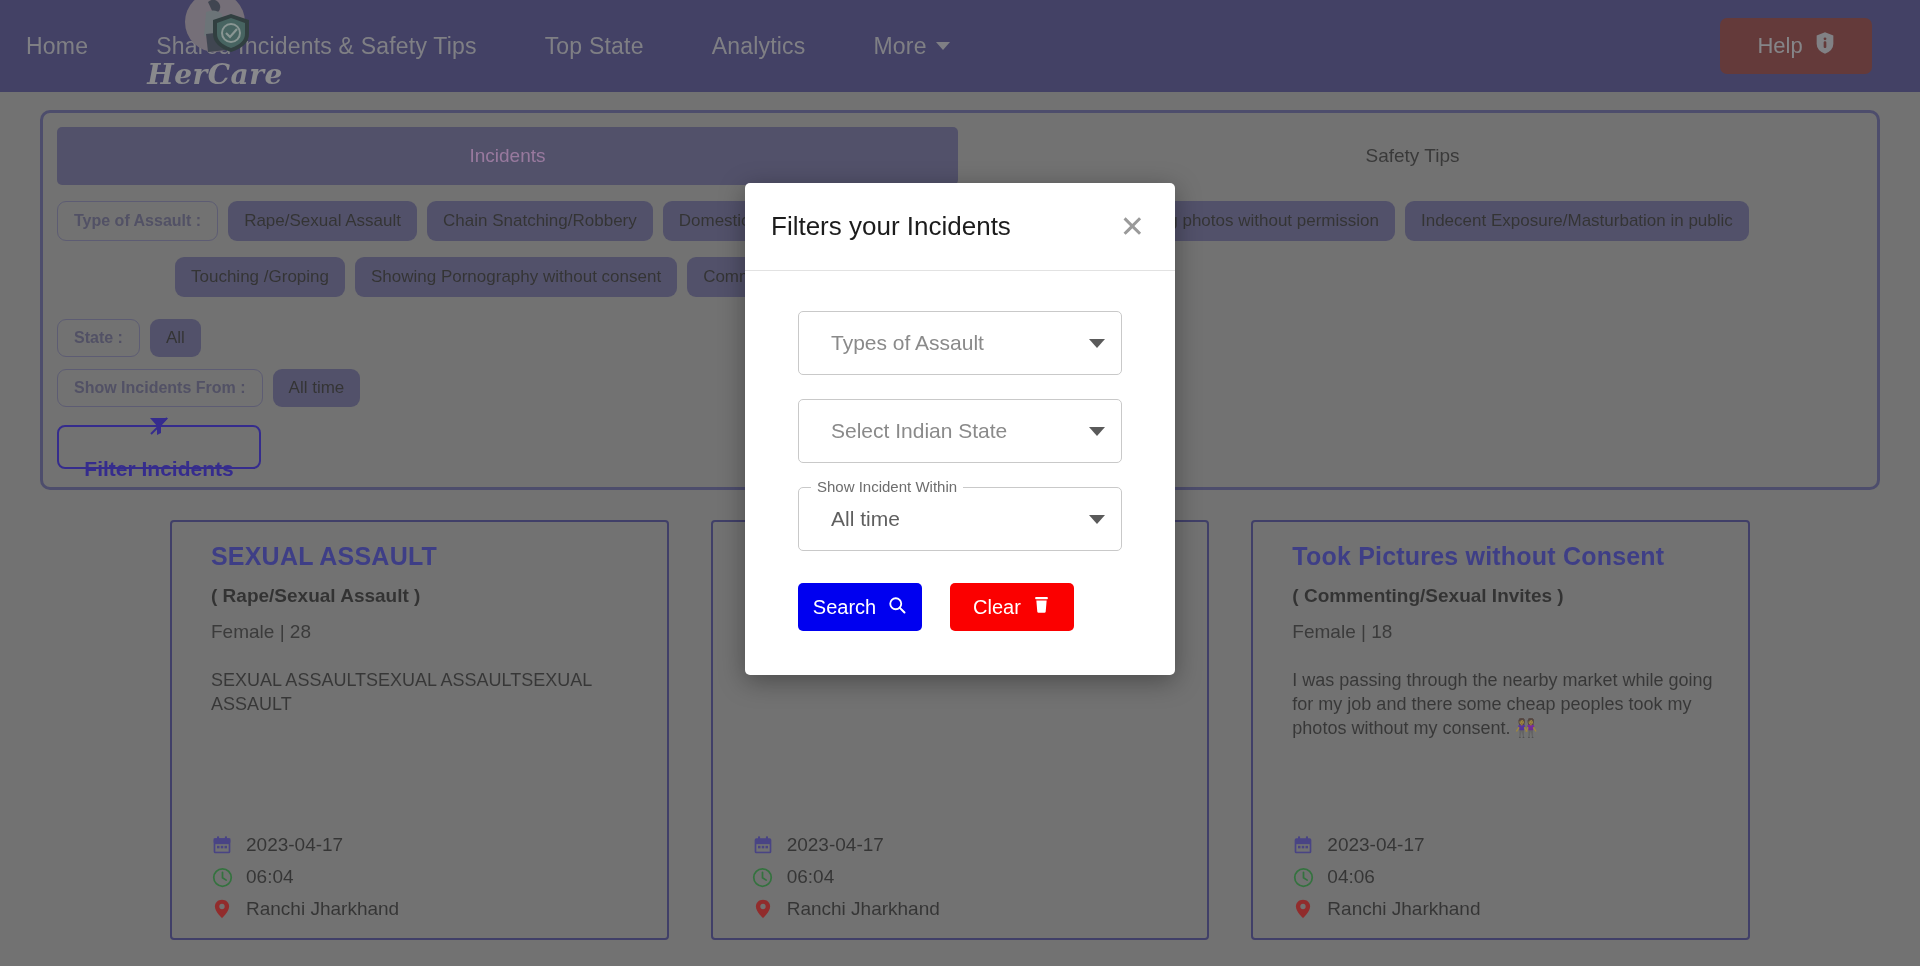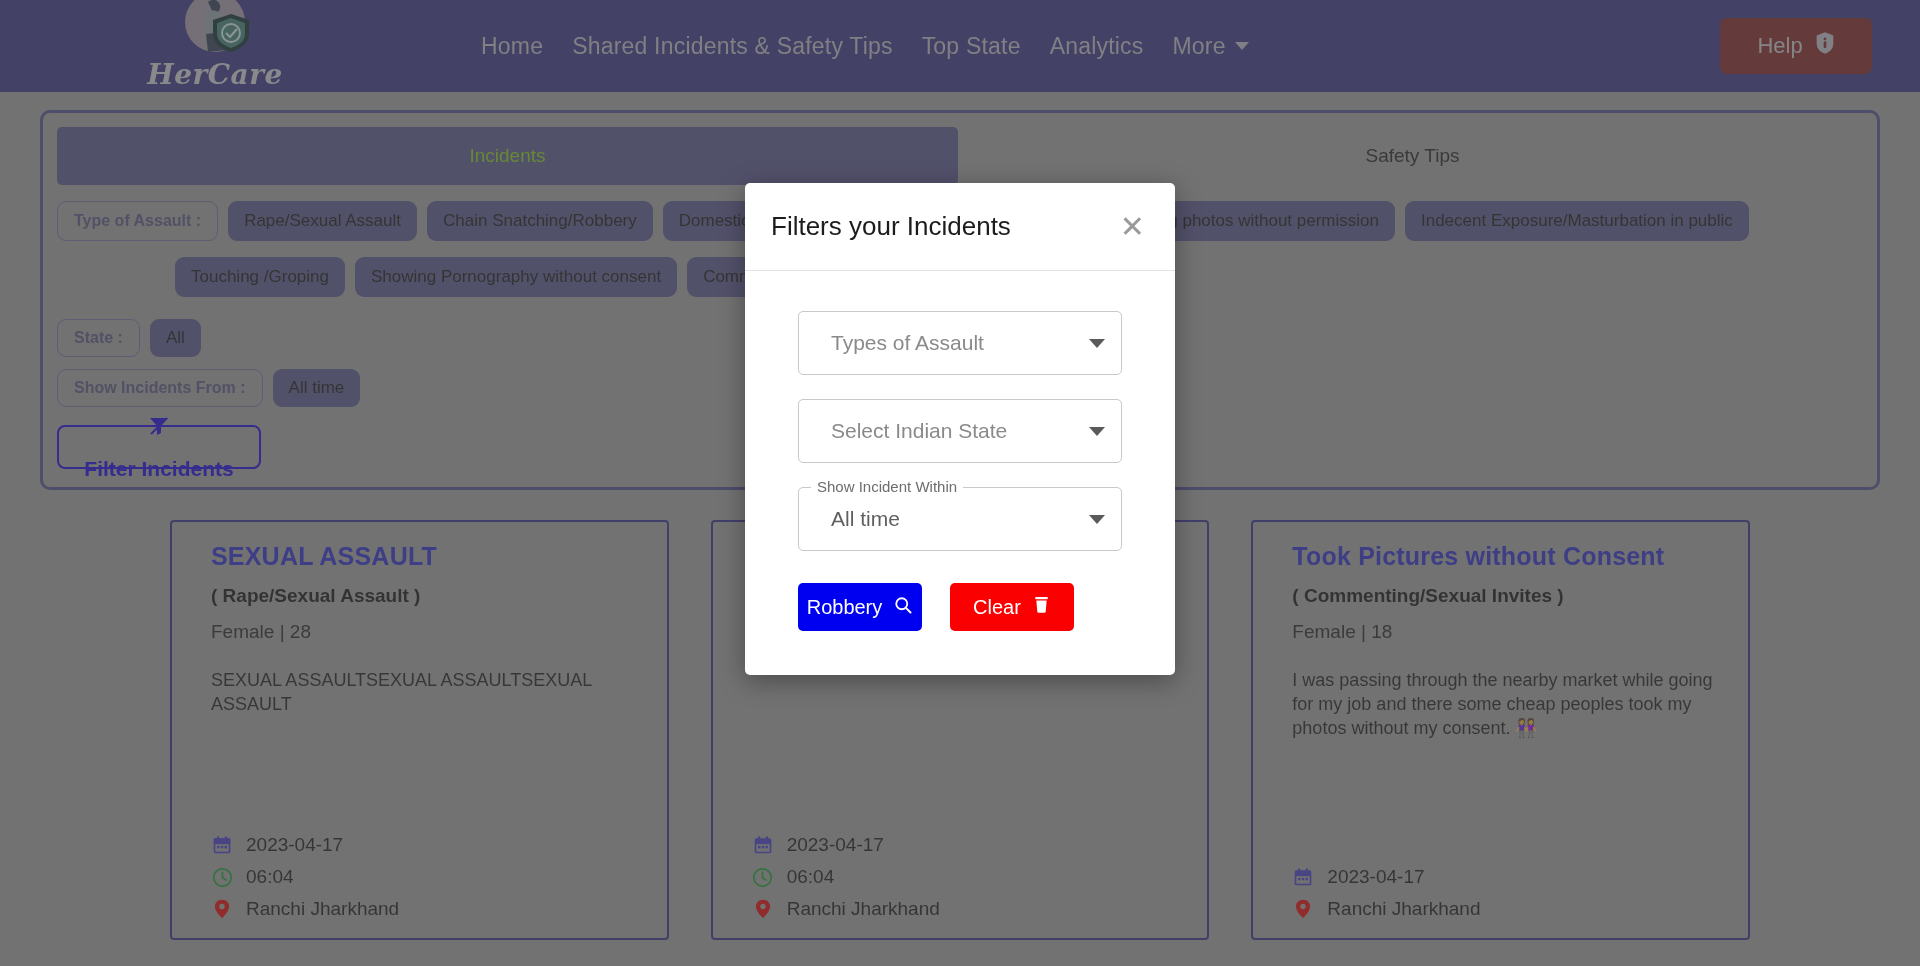--- a/index.html
+++ b/index.html
@@ -32,22 +32,21 @@
     width: 130px; display: flex; flex-direction: column; align-items: center;
   }
   .brand-mark { width: 78px; height: 70px; position: relative; }
   .brand-name {
     font-family: "DejaVu Serif", serif;
     font-style: italic; font-weight: bold;
     font-size: 28px; color: #cfcfd6; letter-spacing: .5px;
     margin-top: -4px;
   }
   .nav-links {
-    display: flex; align-items: center; gap: 29px;
-    margin-left: 455px;
+    display: flex; align-items: center; gap: 68px;
   }
   .nav-link {
     color: #b9b9c4; font-size: 23px; letter-spacing: .2px;
     cursor: pointer; white-space: nowrap;
     display: flex; align-items: center; gap: 9px;
   }
   .caret {
     width: 0; height: 0;
     border-left: 7px solid transparent; border-right: 7px solid transparent;
     border-top: 8px solid #b9b9c4;
@@ -70,21 +69,21 @@
     padding: 14px 14px 18px 14px;
     position: relative;
   }
   .tabs { display: flex; gap: 4px; }
   .tab {
     flex: 1; height: 58px;
     display: flex; align-items: center; justify-content: center;
     font-size: 19px; cursor: pointer;
     border-radius: 5px;
   }
-  .tab.active { background: #55538b; color: #84cc16; }
+  .tab.active { background: #55538b; color: #f0abfc; }
   .tab.inactive { background: transparent; color: #1d1d1d; }
 
   .chip-row { display: flex; flex-wrap: wrap; gap: 10px; margin-top: 16px; align-items: center; }
   .chip {
     background: #55538b; color: #121212;
     border-radius: 9px; padding: 0 16px; height: 40px;
     display: flex; align-items: center; font-size: 17px;
     cursor: pointer; white-space: nowrap;
   }
   .chip.outline {
@@ -418,20 +417,29 @@
                 <rect x="10.5" y="13" width="3" height="3" fill="#4035c4"></rect>
                 <rect x="15" y="13" width="3" height="3" fill="#4035c4"></rect>
                 <rect x="6" y="1.5" width="2.5" height="4" rx="1" fill="#4035c4"></rect>
                 <rect x="15.5" y="1.5" width="2.5" height="4" rx="1" fill="#4035c4"></rect>
               </svg>
           </span>
           <span>2023-04-17</span>
         </div>
         <div class="meta-row">
           <span class="meta-icon">
+            <svg viewBox="0 0 24 24" width="21" height="21">
+                <circle cx="12" cy="12" r="10" fill="none" stroke="#139c2a" stroke-width="2"></circle>
+                <path d="M12 6 v6.4 l4.2 2.6" fill="none" stroke="#139c2a" stroke-width="2" stroke-linecap="round"></path>
+              </svg>
+          </span>
+          <span>04:06</span>
+        </div>
+        <div class="meta-row">
+          <span class="meta-icon">
             <svg viewBox="0 0 24 24" width="20" height="20">
                 <path d="M12 1 C7 1 3.5 4.5 3.5 9 C3.5 15 12 23 12 23 S20.5 15 20.5 9 C20.5 4.5 17 1 12 1 z" fill="#e00000"></path>
                 <circle cx="12" cy="9" r="3.2" fill="#9b9b9b"></circle>
               </svg>
           </span>
           <span>Ranchi Jharkhand</span>
         </div>
       </div>
     </div>
 
@@ -460,21 +468,21 @@
 
     <div class="field labeled">
       <span class="field-legend">Show Incident Within</span>
       <span class="field-value">All time</span>
       <span class="field-arrow"></span>
     </div>
   </div>
 
   <div class="modal-actions">
     <button class="btn btn-search">
-      <span>Robbery</span>
+      <span>Search</span>
       <span>
         <svg viewBox="0 0 24 24" width="20" height="20">
             <circle cx="10.5" cy="10.5" r="6.6" fill="none" stroke="#fff" stroke-width="2.2"></circle>
             <line x1="15.4" y1="15.4" x2="21" y2="21" stroke="#fff" stroke-width="2.4" stroke-linecap="round"></line>
           </svg>
       </span>
     </button>
     <button class="btn btn-clear">
       <span>Clear</span>
       <span>

